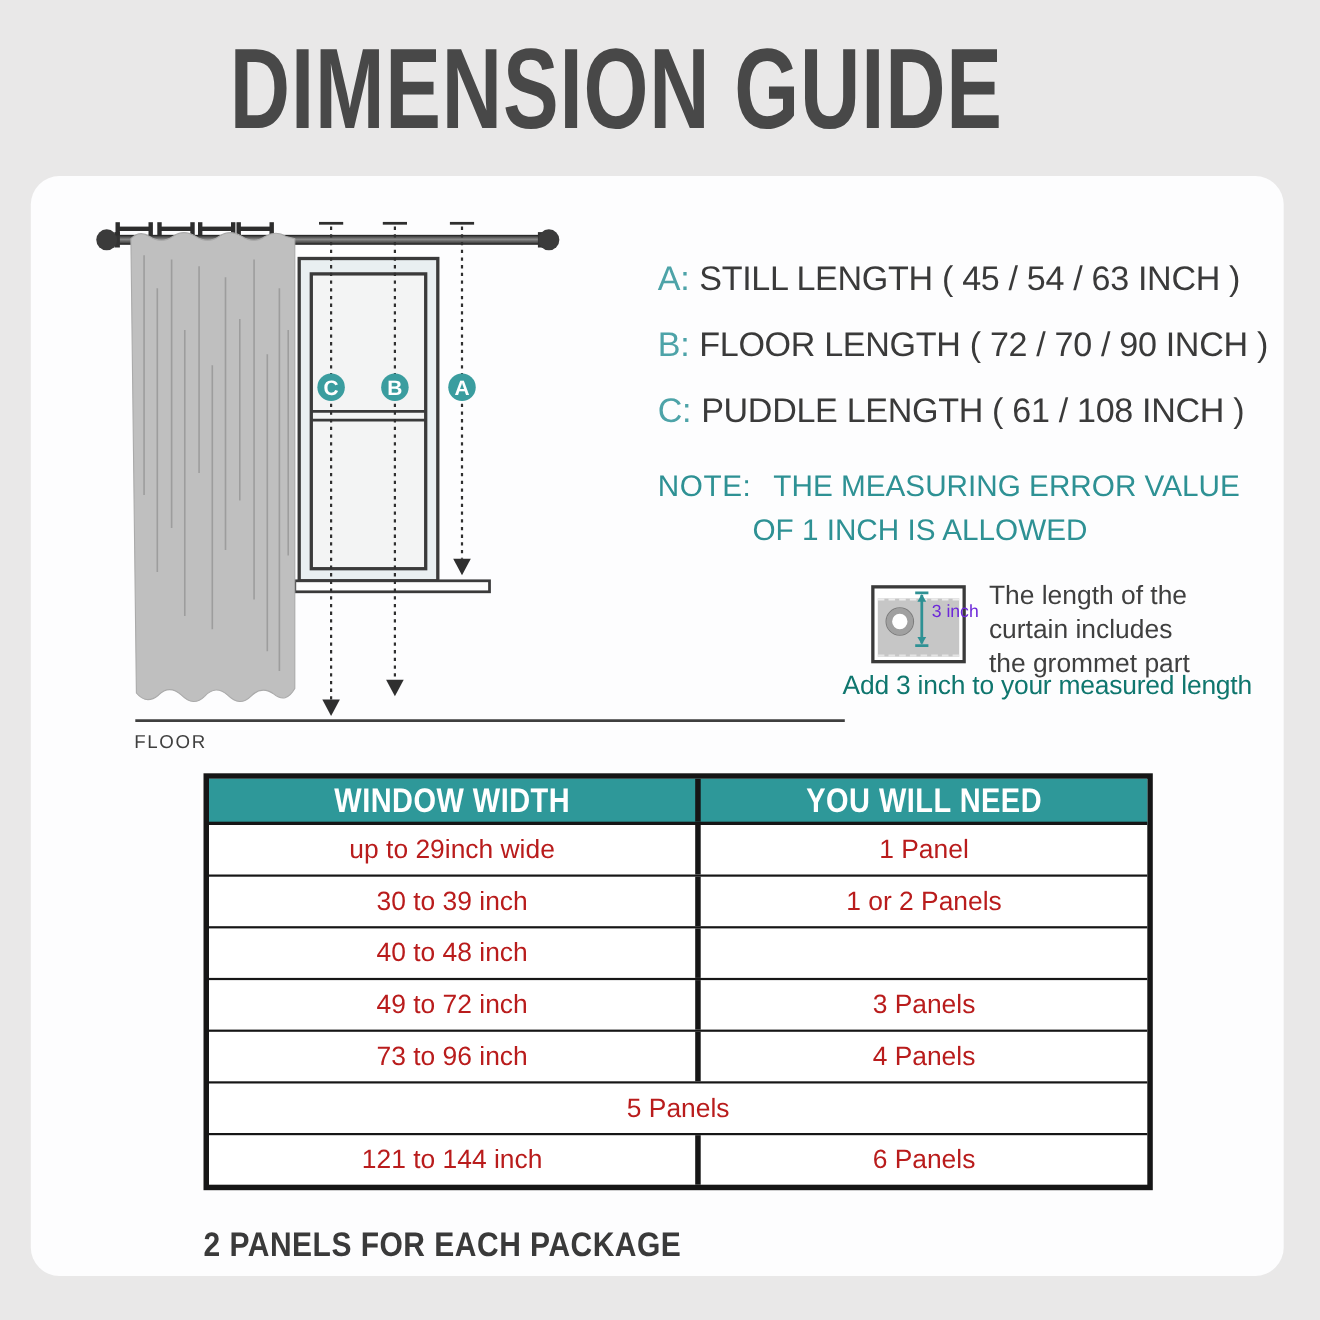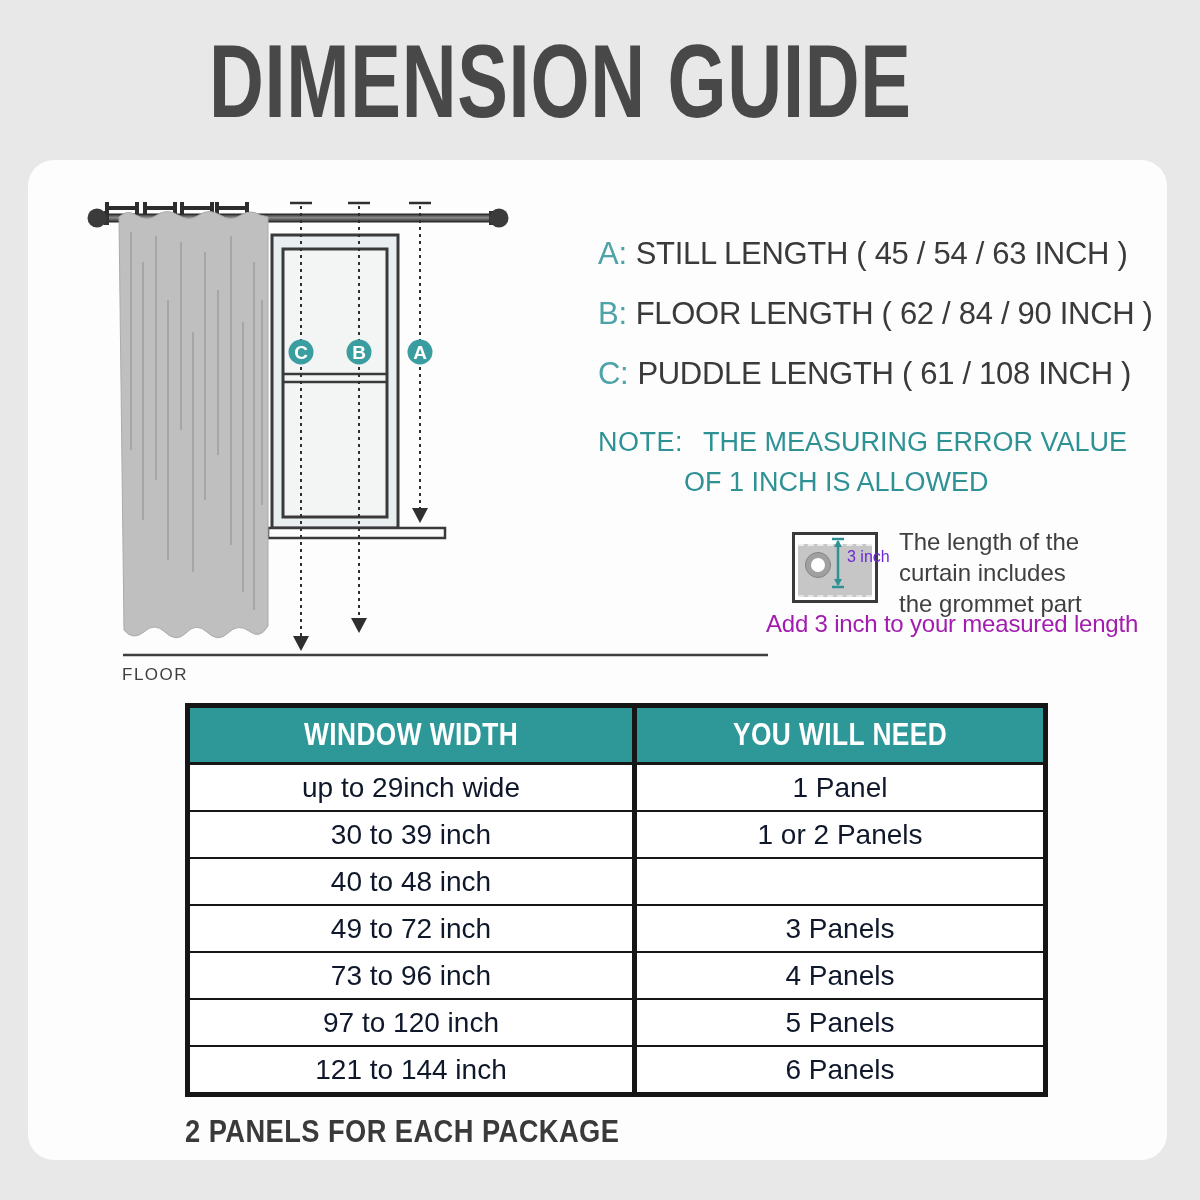--- a/index.html
+++ b/index.html
@@ -41,31 +41,31 @@
   }
   .grommet-ring{
     position:absolute;left:11px;top:18px;width:14px;height:14px;border-radius:50%;
     background:#fff;border:5px solid #a0a0a0;outline:1px solid #7d7d7d;
   }
   .measure-arrow{position:absolute;left:830px;top:535px;}
   .measure-label{
     position:absolute;left:847px;top:548px;font-size:16px;color:#6d28d9;white-space:nowrap;
   }
   .grommet-desc{position:absolute;left:899px;top:526px;font-size:24px;line-height:31px;color:#3f3f3f;white-space:nowrap;}
-  .add-note{position:absolute;left:766px;top:610px;font-size:24px;color:#a21caf;white-space:nowrap;letter-spacing:-0.2px;}
+  .add-note{position:absolute;left:766px;top:610px;font-size:24px;color:#0f766e;white-space:nowrap;letter-spacing:-0.2px;}
   
   .dim-table{
     position:absolute;left:185px;top:703px;width:863px;
     border:5px solid #161616;background:#fff;box-sizing:border-box;
   }
   .t-row{display:flex;width:100%;box-sizing:border-box;}
-  .t-head{height:57px;background:#2e9899;border-bottom:3px solid #161616;}
+  .t-head{height:42px;background:#2e9899;border-bottom:3px solid #161616;}
   .t-cell{
     display:flex;align-items:center;justify-content:center;
-    box-sizing:border-box;font-size:28px;color:#0f172a;
+    box-sizing:border-box;font-size:24px;color:#b91c1c;
   }
   .t-c1{width:447px;border-right:5px solid #161616;}
   .t-c2{flex:1;}
   .t-head .t-cell{color:#fff;font-weight:700;font-size:31px;}
   .t-head .hdr-txt{display:inline-block;transform:scaleX(0.85);transform-origin:center;letter-spacing:0.5px;white-space:nowrap;}
   .t-body{height:47px;border-bottom:2px solid #161616;}
   .t-body.last{border-bottom:none;height:45px;border-radius:12px;}
   
   .footer-note{
     position:absolute;left:185px;top:1114px;font-size:31px;font-weight:700;color:#3a3a3a;
@@ -178,21 +178,21 @@
   </g>
 
   <line x1="123" y1="655" x2="768" y2="655" stroke="#3f3f3f" stroke-width="2.5"></line>
   <text x="122" y="680" font-size="17" letter-spacing="1.5" fill="#3f3f3f">FLOOR</text>
 </svg>
 
 <div class="len-row" style="top:236px">
   <span class="len-prefix">A:</span><span>STILL LENGTH ( 45 / 54 / 63 INCH )</span>
 </div>
 <div class="len-row" style="top:296px">
-  <span class="len-prefix">B:</span><span>FLOOR LENGTH ( 62 / 84 / 90 INCH )</span>
+  <span class="len-prefix">B:</span><span>FLOOR LENGTH ( 72 / 70 / 90 INCH )</span>
 </div>
 <div class="len-row" style="top:356px">
   <span class="len-prefix">C:</span><span>PUDDLE LENGTH ( 61 / 108 INCH )</span>
 </div>
 
 <div class="note-line" style="left:598px;top:426px">
   <span class="note-label">NOTE:</span><span>THE MEASURING ERROR VALUE</span>
 </div>
 <div class="note-line" style="left:684px;top:466px">OF 1 INCH IS ALLOWED</div>
 
@@ -237,21 +237,20 @@
   </div>
   <div class="t-row t-body">
     <div class="t-cell t-c1">49 to 72 inch</div>
     <div class="t-cell t-c2">3 Panels</div>
   </div>
   <div class="t-row t-body">
     <div class="t-cell t-c1">73 to 96 inch</div>
     <div class="t-cell t-c2">4 Panels</div>
   </div>
   <div class="t-row t-body">
-    <div class="t-cell t-c1">97 to 120 inch</div>
     <div class="t-cell t-c2">5 Panels</div>
   </div>
   <div class="t-row t-body last">
     <div class="t-cell t-c1">121 to 144 inch</div>
     <div class="t-cell t-c2">6 Panels</div>
   </div>
 </div>
 
 <div class="footer-note">2 PANELS FOR EACH PACKAGE</div>
 

